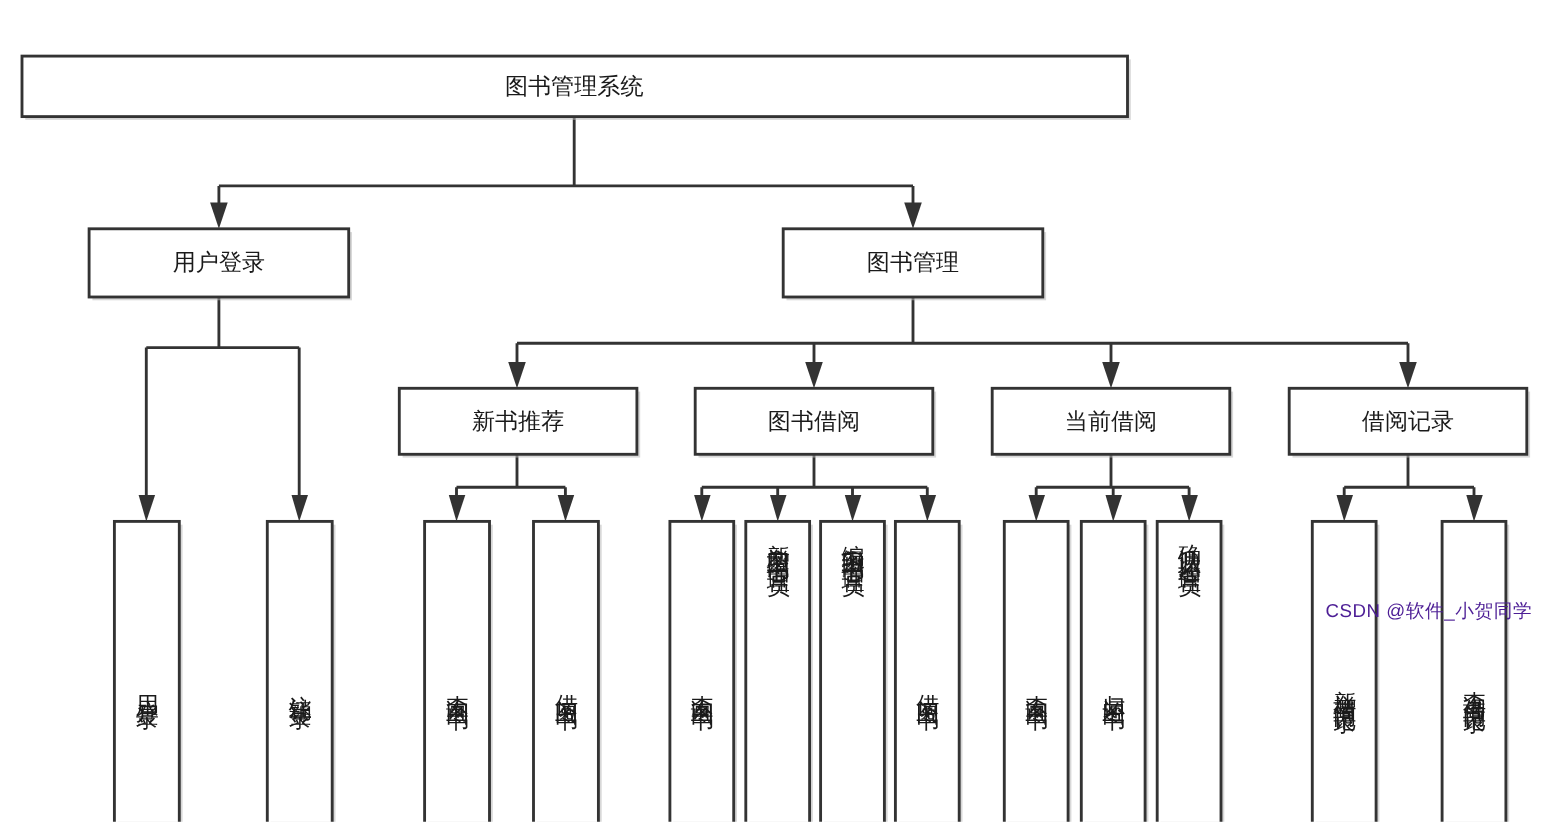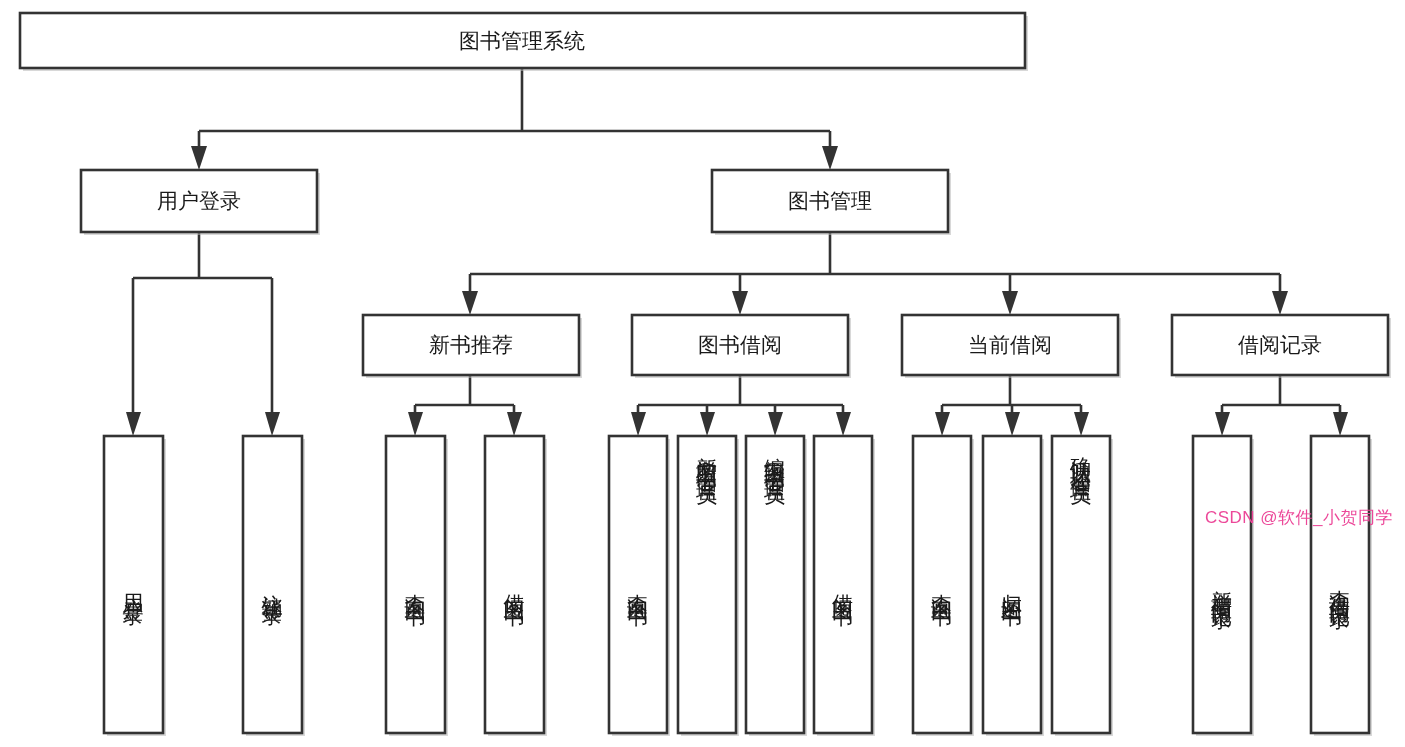--- a/index.html
+++ b/index.html
@@ -10,20 +10,21 @@
   body {
     width: 1405px;
     height: 747px;
     font-family: "Liberation Sans", "DejaVu Sans", sans-serif;
     overflow: hidden;
   }
   #diagram-root {
     position: relative;
     width: 1405px;
     height: 537px;
+    margin-top: 38px;
   }
   svg.flow {
     position: absolute;
     top: 0;
     left: 0;
     width: 1405px;
     height: 747px;
   }
   .node-box {
     fill: #ffffff;
@@ -68,21 +69,21 @@
     color: #1a1a1a;
     white-space: nowrap;
     text-align: center;
   }
   .watermark {
     position: absolute;
     right: 12px;
     bottom: 8px;
     font-family: "Liberation Sans", "DejaVu Sans", sans-serif;
     font-size: 17px;
-    color: #ec4899;
+    color: #4c1d95;
     letter-spacing: 0.5px;
     white-space: nowrap;
   }
 </style>
 </head>
 <body>
 
 <div id="diagram-root">
 
   <svg class="flow" viewBox="0 0 1405 747">

